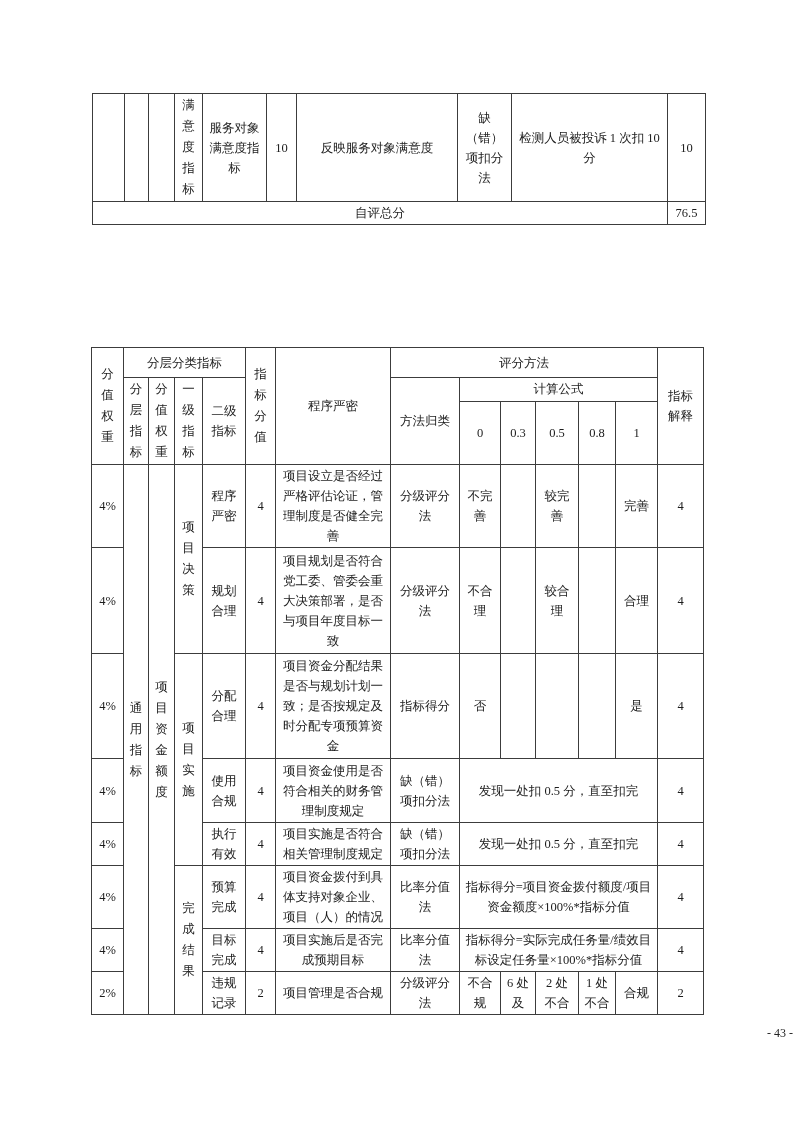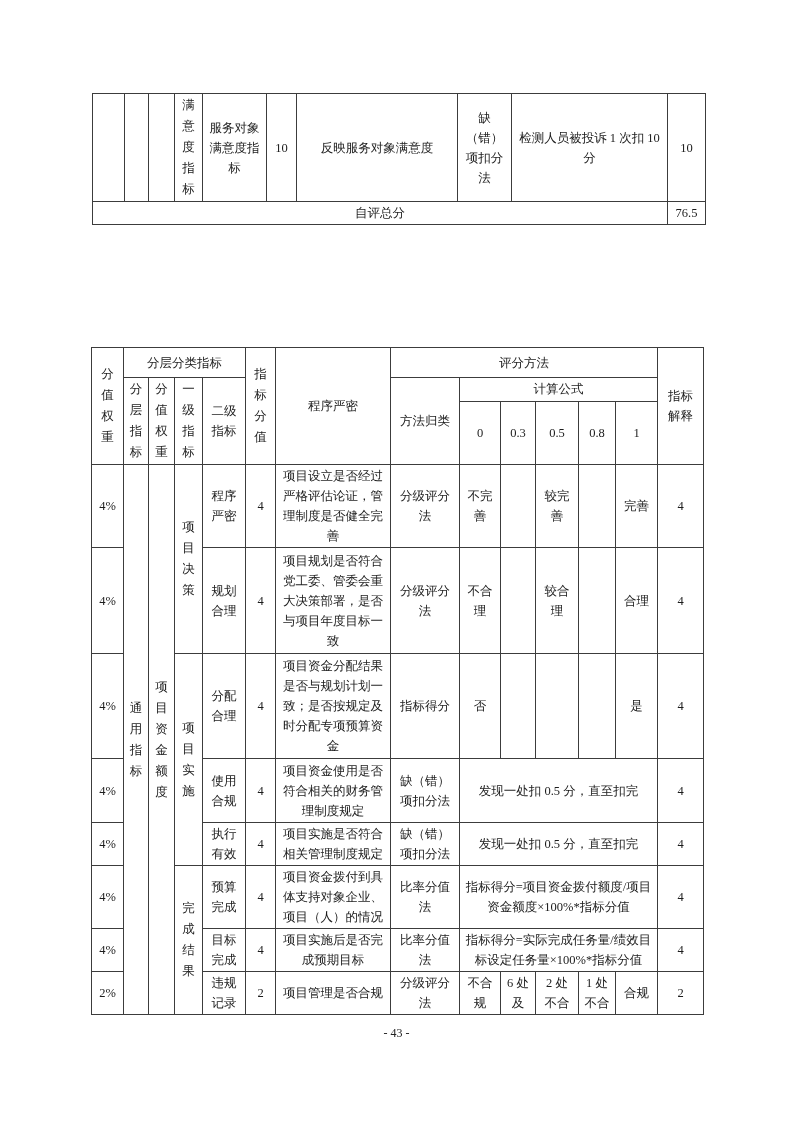--- a/index.html
+++ b/index.html
@@ -43,21 +43,21 @@
     left:0;top:296px;width:793px;
     margin:0;
     text-align:center;
     font-size:22px;
     font-weight:bold;
     letter-spacing:1px;
   }
   .pageno{
     position:absolute;
     left:0;top:1026px;width:793px;
-    text-align:center;
+    text-align:right;
     font-size:12px;
     color:#222;
   }
 </style>
 </head>
 <body>
 
 <div class="page">
 
   <table class="tbl" style="left:92px;top:93px;width:613px;">

